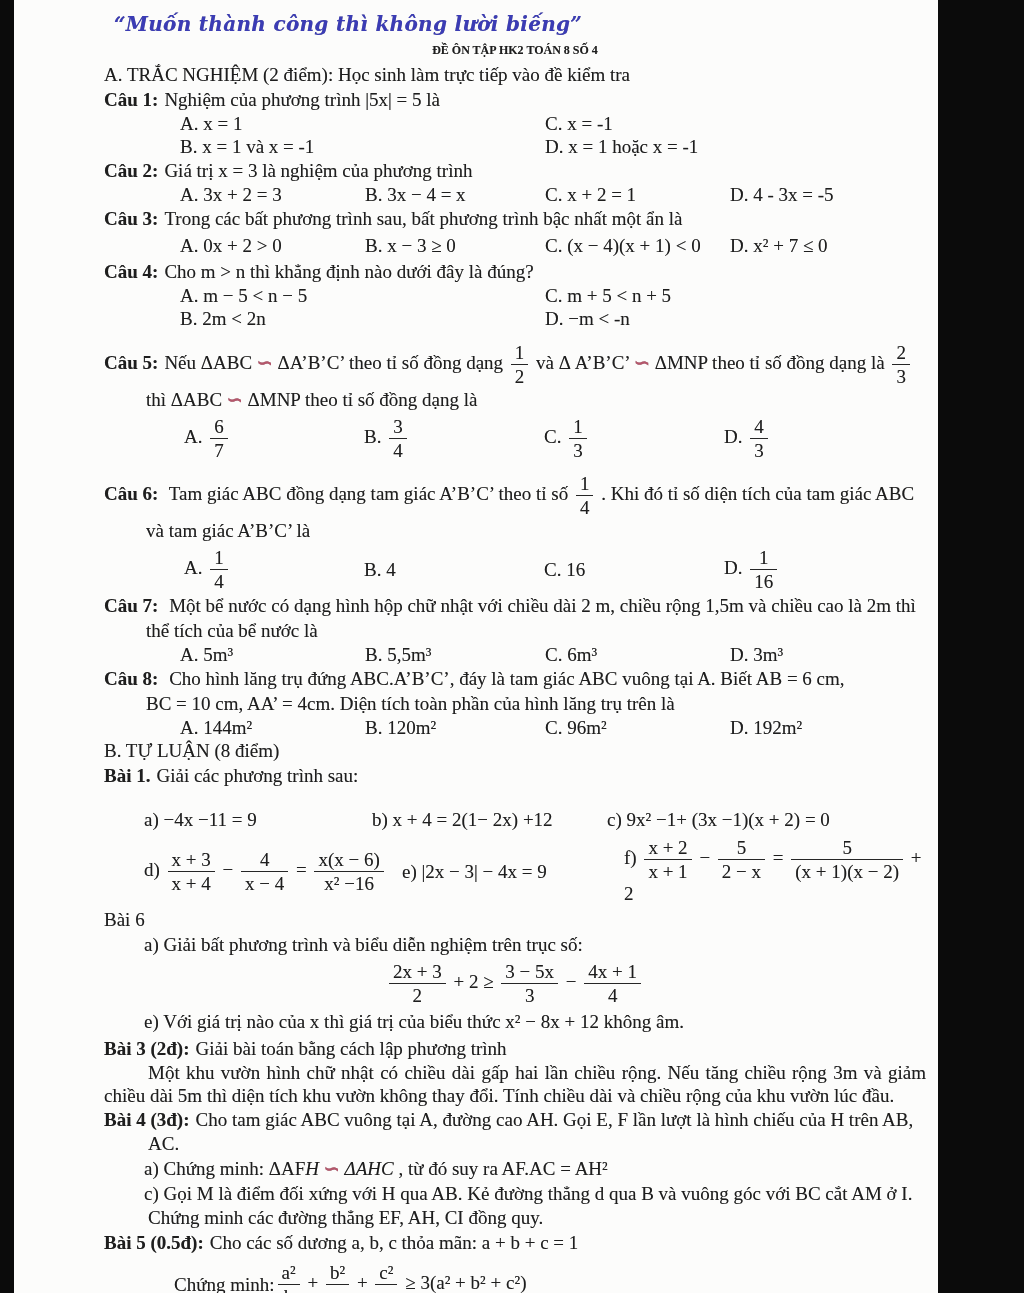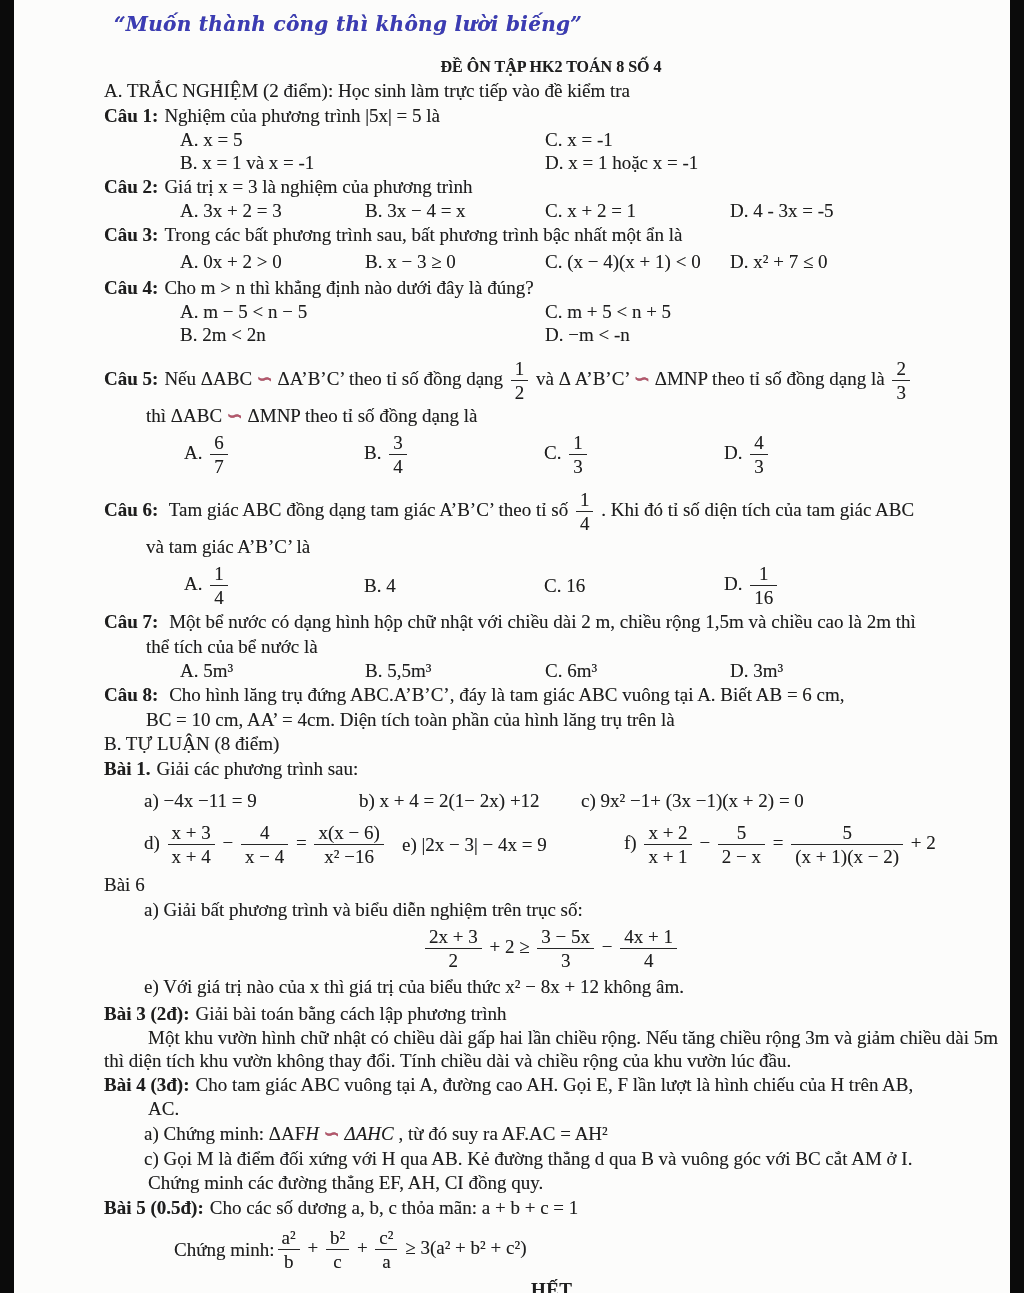--- a/index.html
+++ b/index.html
@@ -1,48 +1,48 @@
 <!DOCTYPE html>
 <html><head>
 <meta charset="utf-8">
 <style>
   html,body{margin:0;padding:0;}
   body{
     width:1024px;height:1293px;background:#0b0b0b;position:relative;overflow:hidden;
     font-family:"Liberation Serif", serif;
   }
   .page{
-    position:absolute;left:14px;top:0;width:996px;height:1293px;
+    position:absolute;left:14px;top:0;width:924px;height:1293px;
     background:#fcfcfb;color:#1e1e1e;
   }
   .content{
     padding:12px 12px 0 90px;
     font-size:19px;line-height:23px;
     text-shadow:0 0 0.5px rgba(30,30,30,.4);
   }
   .quote{
     color:#3b3cb5;font-family:"DejaVu Serif", serif;
     font-style:italic;font-weight:bold;font-size:20px;line-height:24px;
     padding-left:10px;letter-spacing:.3px;
   }
-  .title{text-align:center;font-weight:bold;font-size:16px;line-height:25px;margin-top:18px;}
+  .title{text-align:center;font-weight:bold;font-size:12px;line-height:25px;margin-top:2px;}
   .heading{font-weight:normal;line-height:24px;}
   .lbl{font-weight:bold;margin-right:6px;}
   .qline{margin-top:1px;line-height:24px;}
   .cont{padding-left:42px;font-family:Liberation Serif, serif;}
   .opts2{display:grid;grid-template-columns:365px auto;padding-left:76px;line-height:23px;}
   .opts4{display:grid;grid-template-columns:185px 180px 185px auto;padding-left:76px;line-height:23px;align-items:start;}
   .optsfr{display:grid;grid-template-columns:180px 180px 180px auto;padding-left:80px;margin:3px 0 2px;align-items:center;min-height:46px;}
   .frac{display:inline-block;vertical-align:middle;text-align:center;margin:0 3px;line-height:21px;}
   .frac .num{display:block;padding:0 4px 1px;}
   .frac .den{display:block;border-top:1.6px solid #262626;padding:1px 4px 0;}
   .sim{color:#b5566b;font-weight:bold;}
   .it{font-style:italic;}
   .fxline{margin-top:12px;line-height:24px;}
-  .eqrow{display:grid;grid-template-columns:215px 222px auto;padding-left:40px;margin-top:8px;align-items:center;}
+  .eqrow{display:grid;grid-template-columns:215px 222px auto;padding-left:40px;margin-top:20px;align-items:center;gap:13px;}
   .eqrow2{display:grid;grid-template-columns:258px 222px auto;padding-left:40px;margin-top:6px;align-items:center;min-height:52px;}
   .item{padding-left:40px;margin-top:1px;line-height:24px;}
   .item2{padding-left:44px;line-height:24px;}
   .centered{text-align:center;margin:4px 0;}
   .para{text-align:justify;text-indent:44px;line-height:23px;}
   .prove{padding-left:70px;margin-top:4px;min-height:50px;display:flex;align-items:center;}
   .het{text-align:center;font-weight:bold;margin-top:4px;letter-spacing:.5px;}
   .sp{margin-top:3px;}
 </style>
 </head>
@@ -53,21 +53,21 @@
 
     <div class="quote">“Muốn thành công thì không lười biếng”</div>
     <div class="title">ĐỀ ÔN TẬP HK2 TOÁN 8 SỐ 4</div>
     <div class="heading">A. TRẮC NGHIỆM (2 điểm): Học sinh làm trực tiếp vào đề kiểm tra</div>
 
     <div>
       <div class="qline">
         <span class="lbl">Câu 1:</span><span>Nghiệm của phương trình |5x| = 5 là</span>
       </div>
       <div class="opts2">
-        <span>A. x = 5</span>
+        <span>A. x = 1</span>
         <span>C. x = -1</span>
         <span>B. x = 1 và x = -1</span>
         <span>D. x = 1 hoặc x = -1</span>
       </div>
     </div>
 
     <div>
       <div class="qline">
         <span class="lbl">Câu 2:</span><span>Giá trị x = 3 là nghiệm của phương trình</span>
       </div>
@@ -140,20 +140,26 @@
         <span>C. 6m³</span>
         <span>D. 3m³</span>
       </div>
     </div>
 
     <div>
       <div class="qline">
         <span class="lbl">Câu 8:</span><span> Cho hình lăng trụ đứng ABC.A’B’C’, đáy là tam giác ABC vuông tại A. Biết AB = 6 cm,</span>
       </div>
       <div class="qline cont">BC = 10 cm, AA’ = 4cm. Diện tích toàn phần của hình lăng trụ trên là</div>
+      <div class="opts4">
+        <span>A. 144m²</span>
+        <span>B. 120m²</span>
+        <span>C. 96m²</span>
+        <span>D. 192m²</span>
+      </div>
     </div>
 
     <div class="heading">B. TỰ LUẬN (8 điểm)</div>
 
     <div>
       <div class="qline">
         <span class="lbl">Bài 1.</span><span>Giải các phương trình sau:</span>
       </div>
       <div class="eqrow">
         <span>a)  −4x −11 = 9</span>

